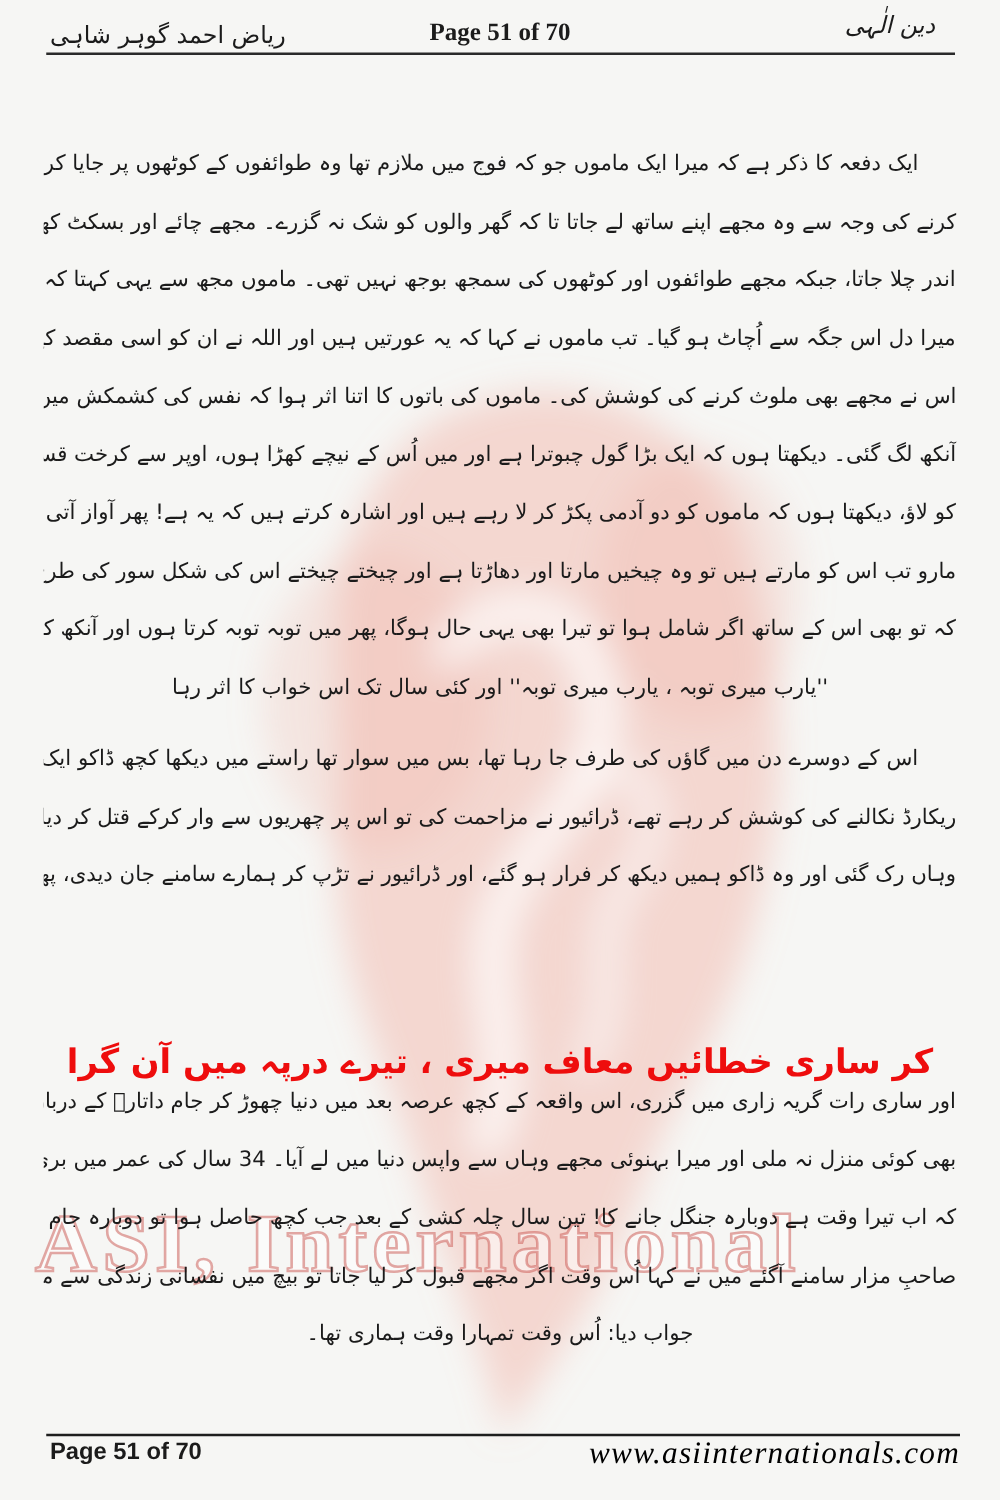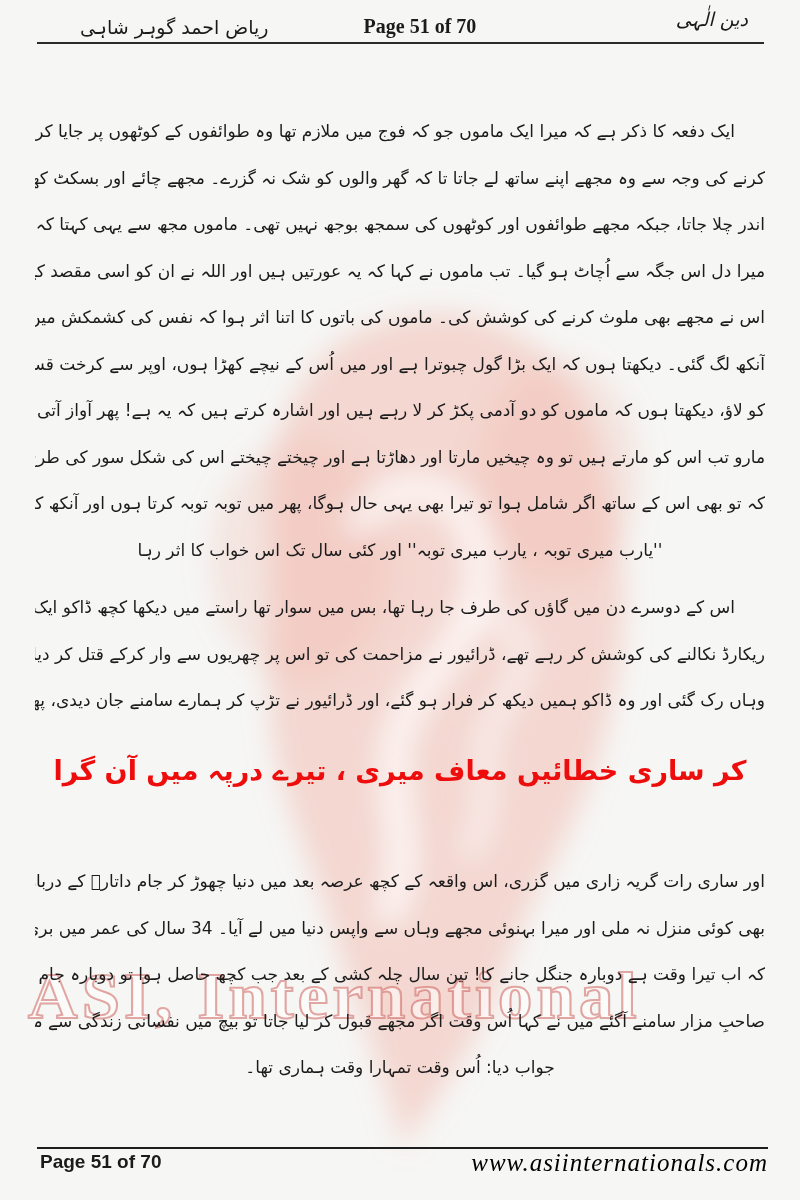--- a/index.html
+++ b/index.html
@@ -9,39 +9,39 @@
   
   .wm-blob{position:absolute;left:0;top:0;width:800px;height:1200px;pointer-events:none;z-index:0;}
   .wm-asi{
     position:absolute;left:28px;top:958px;width:748px;z-index:1;pointer-events:none;
     font-family:"Liberation Serif",serif;font-size:66px;font-weight:bold;letter-spacing:4px;
     color:rgba(255,255,255,0.55);-webkit-text-stroke:2px rgba(201,84,78,0.50);
     text-stroke:2px rgba(201,84,78,0.50);white-space:nowrap;transform:scaleX(1.04);transform-origin:left;
   }
 
   
-  .hdr{position:absolute;top:6px;left:37px;right:37px;height:36px;z-index:2;display:flex;align-items:center;margin-left:40px;}
+  .hdr{position:absolute;top:6px;left:37px;right:37px;height:36px;z-index:2;display:flex;align-items:center;}
   .hdr-author{position:absolute;left:3px;top:10px;font-size:19px;direction:rtl;}
   .hdr-page{position:absolute;left:0;right:0;text-align:center;top:9px;font-family:"Liberation Serif",serif;font-weight:bold;font-size:20px;}
   .hdr-title{position:absolute;right:15px;top:2px;font-size:19px;direction:rtl;font-style:italic;}
   .hdr-rule{position:absolute;top:42px;left:37px;right:36px;border-top:2px solid #2a2a2a;z-index:2;}
 
   
   .urdu{direction:rtl;font-size:17px;z-index:2;position:absolute;left:35px;right:35px;}
   .uline{height:46.5px;line-height:46.5px;text-align:justify;text-align-last:justify;text-justify:inter-word;overflow:hidden;white-space:nowrap;}
   .uline.center{text-align:center;text-align-last:center;}
   .uline.indent{padding-right:30px;}
   .intro{position:absolute;top:50px;left:35px;right:35px;direction:rtl;text-align:center;font-size:18px;line-height:40px;z-index:2;}
 
   .para1{top:108px;}
   .para2{top:584px;}
   .para3{top:858px;}
 
   .verse{
-    position:absolute;top:745px;left:35px;right:35px;z-index:2;direction:rtl;
+    position:absolute;top:824px;left:35px;right:35px;z-index:2;direction:rtl;
     text-align:center;font-size:27px;font-weight:bold;line-height:52px;
   }
 
   
   .ftr-rule{position:absolute;top:1147px;left:37px;right:32px;border-top:2px solid #1e1e1e;z-index:2;}
   .ftr-page{position:absolute;top:1151px;left:40px;font-family:"Liberation Sans",sans-serif;font-weight:bold;font-size:19px;z-index:2;}
   .ftr-url{position:absolute;top:1149px;right:32px;font-family:"Liberation Serif",serif;font-style:italic;font-size:25px;letter-spacing:1px;z-index:2;text-decoration:none;}
 </style>
 </head>
 <body>

